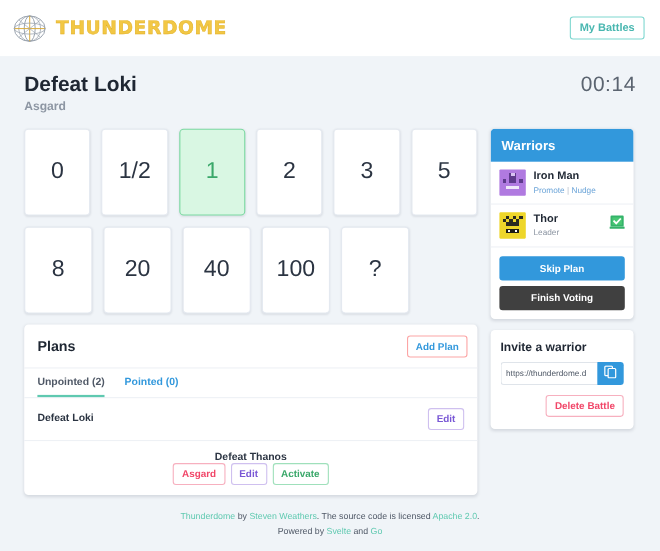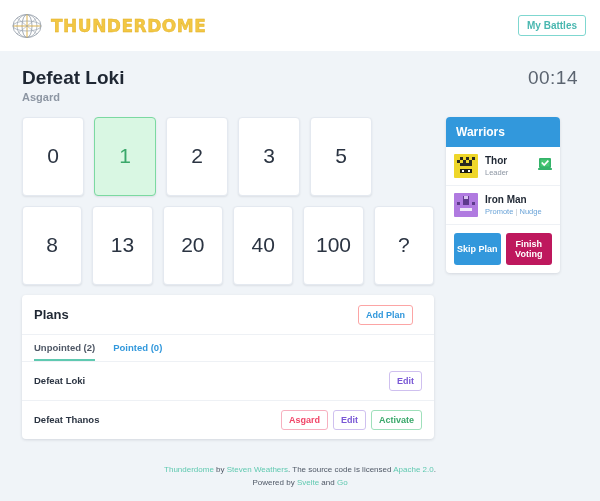--- a/index.html
+++ b/index.html
@@ -49,21 +49,21 @@
   .head-row {
     display: flex; align-items: flex-start; justify-content: space-between;
     margin-bottom: 14px;
   }
   .battle-title { font-size: 19px; font-weight: bold; color: #1f2733; line-height: 1.15; }
   .battle-sub { font-size: 11px; color: #8d96a3; font-weight: bold; margin-top: 2px; }
   .timer { font-size: 19px; font-weight: normal; color: #5b6470; letter-spacing: 0.5px; }
 
   .cols { display: flex; gap: 12px; align-items: flex-start; }
   .col-main { width: 412px; flex: none; }
-  .col-side { width: 114px; flex: none; }
+  .col-side { width: 130px; flex: none; }
 
   
   .card-row { display: flex; gap: 10px; margin-bottom: 10px; }
   .vote-card {
     width: 62px; height: 79px;
     background: #fff;
     border: 1px solid #e4e9f0;
     border-radius: 4px;
     box-shadow: 0 1px 2px rgba(10,20,40,0.09);
     display: flex; align-items: center; justify-content: center;
@@ -78,21 +78,21 @@
 
   
   .panel {
     background: #fff;
     border-radius: 4px;
     box-shadow: 0 1px 3px rgba(10,20,40,0.12);
     margin-top: 8px;
   }
   .plans-head {
     display: flex; align-items: center; justify-content: space-between;
-    padding: 10px 21px 9px 12px;
+    padding: 10px 9px 9px 12px;
     border-bottom: 1px solid #eef1f5;
   }
   .plans-title { font-size: 13px; font-weight: bold; color: #1f2733; }
   .btn-outline {
     background: #fff; border-radius: 3px; font-size: 9px;
     font-weight: bold; padding: 4px 7px; cursor: pointer;
   }
   .btn-addplan { border: 1px solid #fca5a5; color: #3298dc; }
   .tabs { display: flex; gap: 18px; padding: 0 12px; border-bottom: 1px solid #eef1f5; }
   .tab {
@@ -101,21 +101,21 @@
     border-bottom: 2px solid transparent;
     cursor: pointer;
   }
   .tab.active { color: #4f5866; border-bottom-color: #5fc9b0; }
   .plan-row {
     display: flex; align-items: center; justify-content: space-between;
     padding: 9px 12px;
     border-bottom: 1px solid #eef1f5;
     min-height: 32px;
   }
-  .plan-row:last-child { border-bottom: none; }
+  .plan-row:last-child { border-bottom: none; flex-direction: column; }
   .plan-name { font-size: 9.5px; font-weight: bold; color: #2b3442; }
   .plan-actions { display: flex; gap: 5px; }
   .btn-edit { border: 1px solid #cfc0ef; color: #7957d5; }
   .btn-delete { border: 1px solid #f7b0bf; color: #f14668; }
   .btn-activate { border: 1px solid #9fe0bb; color: #3aa86a; }
 
   
   .side-card {
     background: #fff; border-radius: 4px;
     box-shadow: 0 1px 3px rgba(10,20,40,0.12);
@@ -132,28 +132,28 @@
     padding: 7px 8px;
     border-bottom: 1px solid #eef1f5;
   }
   .avatar { width: 24px; height: 24px; flex: none; display: block; border-radius: 1px; }
   .w-info { flex: 1; min-width: 0; }
   .w-name { font-size: 10px; font-weight: bold; color: #1f2733; line-height: 1.2; }
   .w-meta { font-size: 7.5px; color: #8d96a3; margin-top: 1px; }
   .w-link { color: #6ba4d8; cursor: pointer; }
   .w-sep { color: #b9c2cd; }
   .vote-badge { width: 14px; height: 14px; flex: none; }
-  .side-actions { padding: 8px; display: flex; flex-direction: row; gap: 5px; }
+  .side-actions { padding: 8px; display: flex; flex-direction: column; gap: 5px; }
   .btn-solid {
     border: none; border-radius: 3px; color: #fff;
     font-size: 9px; font-weight: bold; padding: 6px 0; cursor: pointer;
     width: 100%;
   }
   .btn-skip { background: #3298dc; }
-  .btn-finish { background: #be185d; }
+  .btn-finish { background: #404040; }
 
   .invite-card { padding: 10px 9px 11px 9px; }
   .invite-title { font-size: 11px; font-weight: bold; color: #1f2733; margin-bottom: 7px; }
   .invite-row { display: flex; }
   .invite-input {
     flex: 1; min-width: 0;
     border: 1px solid #dfe4ea; border-right: none;
     border-radius: 3px 0 0 3px;
     font-size: 7.5px; color: #4f5866;
     padding: 5px 4px;
@@ -215,29 +215,29 @@
     </div>
     <div class="timer">00:14</div>
   </div>
 
   <div class="cols">
 
     <div class="col-main">
 
       <div class="card-row">
         <div class="vote-card">0</div>
+        <div class="vote-card">1/2</div>
         <div class="vote-card selected">1</div>
         <div class="vote-card">2</div>
         <div class="vote-card">3</div>
         <div class="vote-card">5</div>
       </div>
 
       <div class="card-row">
         <div class="vote-card">8</div>
-        <div class="vote-card">13</div>
         <div class="vote-card">20</div>
         <div class="vote-card">40</div>
         <div class="vote-card">100</div>
         <div class="vote-card">?</div>
       </div>
 
       <div class="panel">
         <div class="plans-head">
           <div class="plans-title">Plans</div>
           <button class="btn-outline btn-addplan">Add Plan</button>
@@ -263,20 +263,41 @@
             <button class="btn-outline btn-activate">Activate</button>
           </div>
         </div>
       </div>
     </div>
 
     <div class="col-side">
 
       <div class="side-card">
         <div class="side-head">Warriors</div>
+
+        <div class="warrior">
+          <span>
+            <svg class="avatar" viewBox="0 0 8 8" shape-rendering="crispEdges">
+              <rect width="8" height="8" fill="#b07ae0"></rect>
+              <rect x="3" y="1" width="2" height="3" fill="#5e3a8c"></rect>
+              <rect x="3.4" y="1" width="1.2" height="1" fill="#d8c2f2"></rect>
+              <rect x="1" y="3" width="1" height="1" fill="#5e3a8c"></rect>
+              <rect x="6" y="3" width="1" height="1" fill="#5e3a8c"></rect>
+              <rect x="2" y="5" width="4" height="1" fill="#f0e8fa"></rect>
+            </svg>
+          </span>
+          <div class="w-info">
+            <div class="w-name">Iron Man</div>
+            <div class="w-meta">
+              <span class="w-link">Promote</span>
+              <span class="w-sep">|</span>
+              <span class="w-link">Nudge</span>
+            </div>
+          </div>
+        </div>
 
         <div class="warrior">
           <span>
             <svg class="avatar" viewBox="0 0 8 8" shape-rendering="crispEdges">
               <rect width="8" height="8" fill="#eed62a"></rect>
               <rect x="1" y="2" width="1" height="1" fill="#2a2a20"></rect>
               <rect x="2" y="1" width="1" height="1" fill="#2a2a20"></rect>
               <rect x="3" y="2" width="1" height="1" fill="#2a2a20"></rect>
               <rect x="4" y="1" width="1" height="1" fill="#2a2a20"></rect>
               <rect x="5" y="2" width="1" height="1" fill="#2a2a20"></rect>
@@ -294,47 +315,43 @@
           <span>
             <svg class="vote-badge" viewBox="0 0 14 14">
               <rect x="1" y="1" width="12" height="10" rx="1" fill="#34b36a"></rect>
               <rect x="2.6" y="2.6" width="8.8" height="6.8" fill="#48c774"></rect>
               <path d="M4.3 6.1 L6.2 8.1 L9.8 4.2" fill="none" stroke="#ffffff" stroke-width="1.6" stroke-linecap="square"></path>
               <rect x="0" y="11" width="14" height="2" rx="0.8" fill="#34b36a"></rect>
             </svg>
           </span>
         </div>
 
-        <div class="warrior">
-          <span>
-            <svg class="avatar" viewBox="0 0 8 8" shape-rendering="crispEdges">
-              <rect width="8" height="8" fill="#b07ae0"></rect>
-              <rect x="3" y="1" width="2" height="3" fill="#5e3a8c"></rect>
-              <rect x="3.4" y="1" width="1.2" height="1" fill="#d8c2f2"></rect>
-              <rect x="1" y="3" width="1" height="1" fill="#5e3a8c"></rect>
-              <rect x="6" y="3" width="1" height="1" fill="#5e3a8c"></rect>
-              <rect x="2" y="5" width="4" height="1" fill="#f0e8fa"></rect>
-            </svg>
-          </span>
-          <div class="w-info">
-            <div class="w-name">Iron Man</div>
-            <div class="w-meta">
-              <span class="w-link">Promote</span>
-              <span class="w-sep">|</span>
-              <span class="w-link">Nudge</span>
-            </div>
-          </div>
-        </div>
-
         <div class="side-actions">
           <button class="btn-solid btn-skip">Skip Plan</button>
           <button class="btn-solid btn-finish">Finish Voting</button>
         </div>
       </div>
 
+      <div class="side-card invite-card">
+        <div class="invite-title">Invite a warrior</div>
+        <div class="invite-row">
+          <input class="invite-input" type="text" value="https://thunderdome.d" style="">
+          <button class="copy-btn">
+            <span>
+              <svg width="12" height="12" viewBox="0 0 14 14">
+                <rect x="1" y="1" width="8" height="10" rx="1" fill="none" stroke="#ffffff" stroke-width="1.3"></rect>
+                <rect x="4.5" y="3.5" width="8" height="10" rx="1" fill="#3298dc" stroke="#ffffff" stroke-width="1.3"></rect>
+              </svg>
+            </span>
+          </button>
+        </div>
+        <div class="delete-wrap">
+          <button class="btn-deletebattle">Delete Battle</button>
+        </div>
+      </div>
 
     </div>
   </div>
 </div>
 
 <div class="footer">
   <div>
     <span class="flink">Thunderdome</span><span> by </span><span class="flink">Steven Weathers</span><span>. The source code is licensed </span><span class="flink">Apache 2.0</span><span>.</span>
   </div>
   <div>

